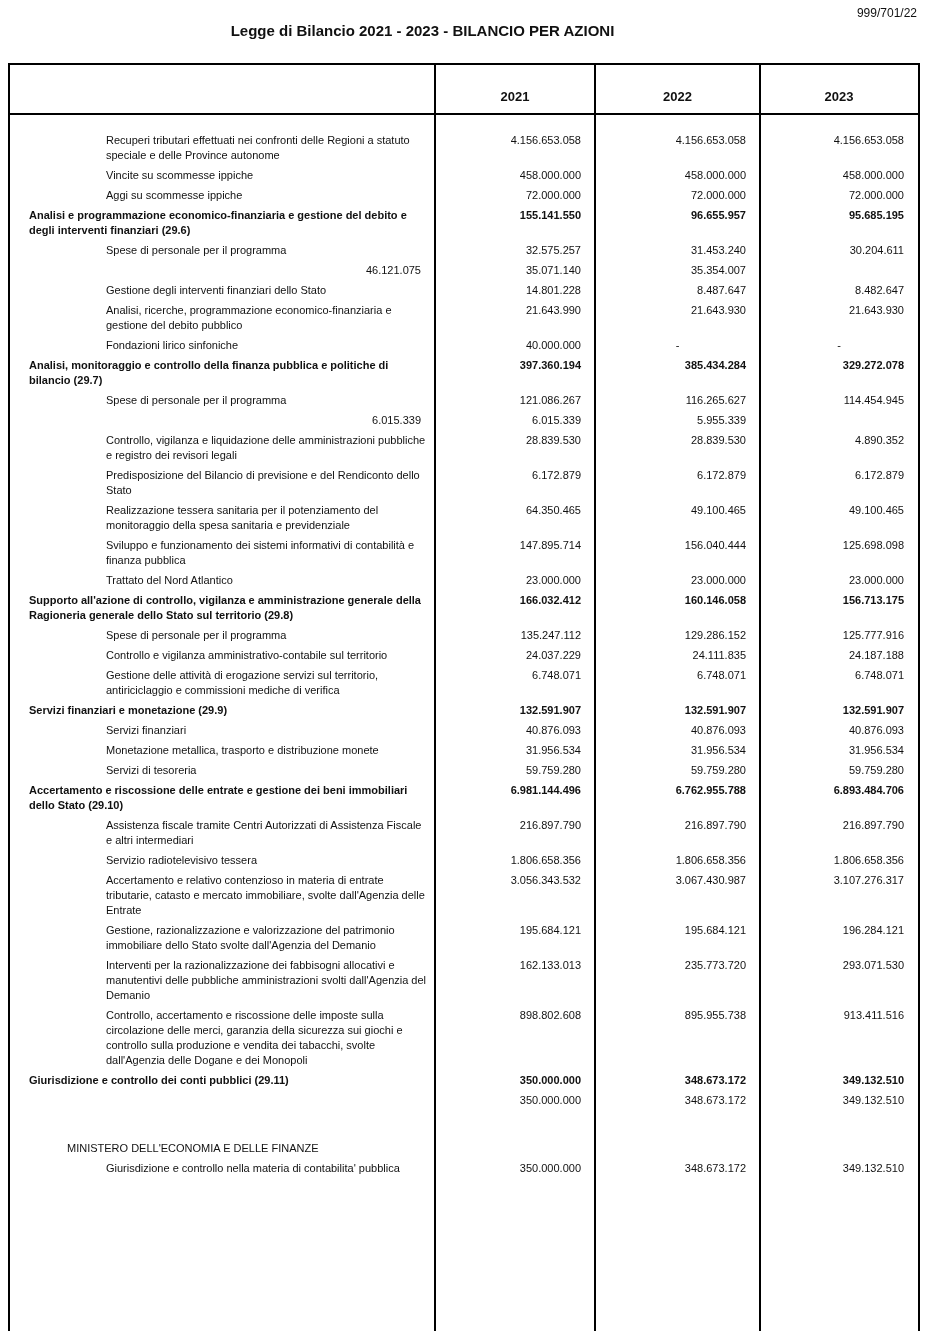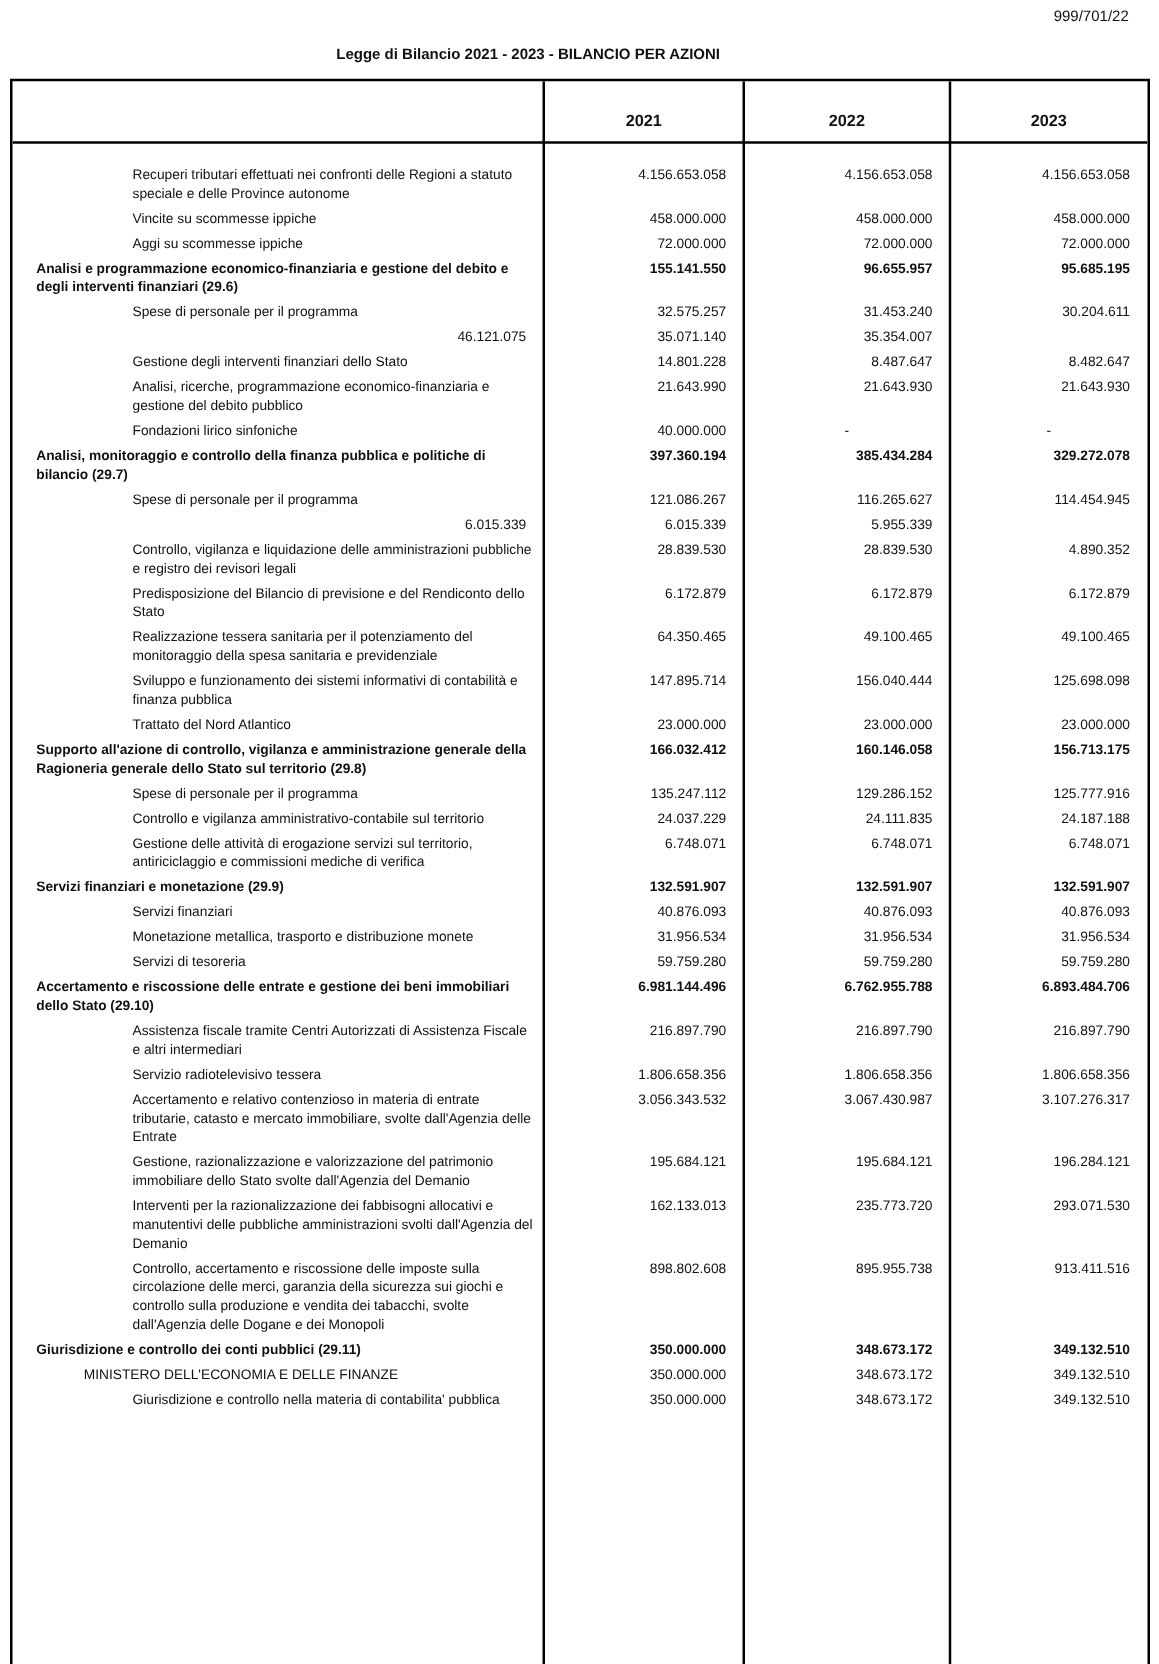--- a/index.html
+++ b/index.html
@@ -5,30 +5,29 @@
   * { box-sizing: border-box; }
   html, body {
     margin: 0; padding: 0;
     width: 927px; height: 1331px;
     background: #ffffff;
     font-family: "Liberation Sans", "DejaVu Sans", sans-serif;
     color: #111111;
   }
   .doc-ref {
     position: absolute;
-    top: 6px; right: 24px;
+    top: 6px; right: 10px;
     font-size: 12px;
   }
   .page-title {
     position: absolute;
     top: 22px; left: 0; width: 845px;
     text-align: center;
-    font-size: 12px;
+    font-size: 15px;
     font-weight: bold;
-    margin-top: 14px;
   }
   .budget-table {
     position: absolute;
     top: 63px; left: 8px;
     width: 912px; height: 1284px;
     border: 2px solid #000000;
     overflow: hidden;
   }
   .vline {
     position: absolute;
@@ -59,21 +58,21 @@
   }
   .row {
     display: grid;
     grid-template-columns: 425px 160px 165px 158px;
     align-items: start;
     margin-bottom: 5px;
   }
   .row.bold { font-weight: bold; }
   .cell-label { padding-right: 8px; }
   .lvl0 .cell-label { padding-left: 19px; }
-  .lvl1 .cell-label { padding-left: 57px; }
+  .lvl1 .cell-label { padding-left: 57px; margin-top: 48px; }
   .lvl2 .cell-label { padding-left: 96px; }
   .cell-val {
     text-align: right;
     padding-right: 14px;
     white-space: nowrap;
   }
   .cell-val.dash {
     text-align: center;
     padding-right: 0;
   }

